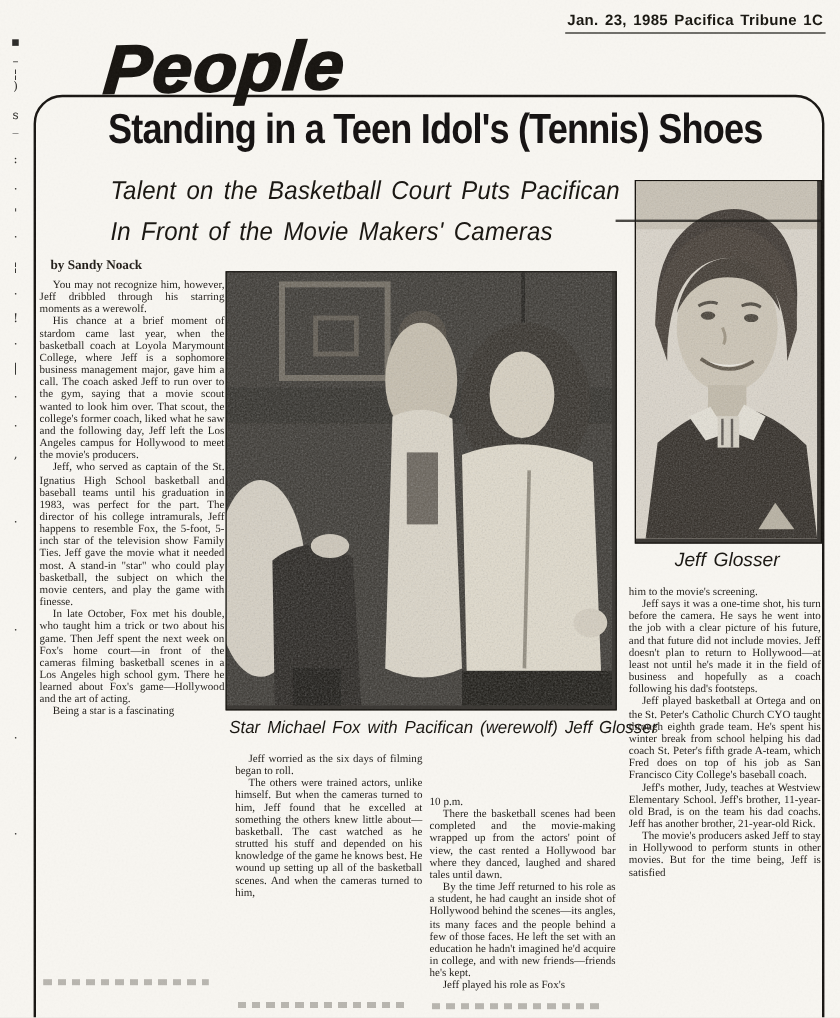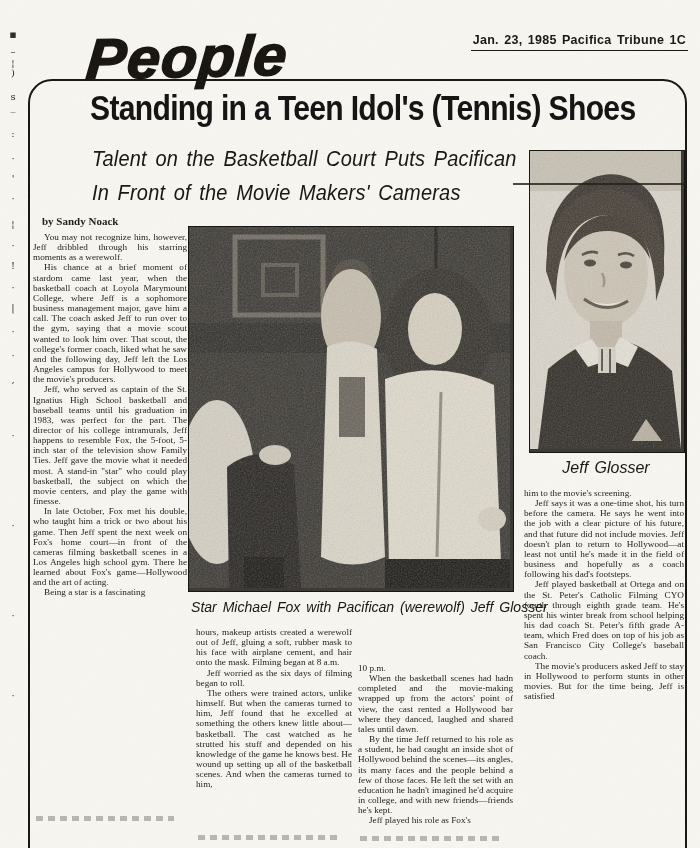--- a/index.html
+++ b/index.html
@@ -7,21 +7,21 @@
     position:relative;width:700px;height:848px;margin:0 auto;
     background:#f8f6f1;overflow:hidden;
     font-family:"Liberation Serif",serif;color:#1b1916;
   }
   .page-noise{position:absolute;left:0;top:0;width:700px;height:848px;z-index:40;pointer-events:none;}
 
   .dateline{
     position:absolute;top:10px;right:12px;z-index:5;
     font-family:"Liberation Sans",sans-serif;font-weight:bold;font-size:12.5px;
     letter-spacing:.3px;word-spacing:1.5px;color:#17150f;
-    border-bottom:1.6px solid #17150f;padding:0 2px 3px 2px;margin-top:23px;
+    border-bottom:1.6px solid #17150f;padding:0 2px 3px 2px;
   }
   .masthead{
     position:absolute;left:84px;top:26px;z-index:6;
     font-family:"Liberation Sans",sans-serif;font-weight:bold;font-style:italic;
     font-size:57px;color:#16130f;letter-spacing:1px;
     -webkit-text-stroke:1.6px #16130f;
     transform:skewX(-6deg) rotate(-1.2deg) scaleX(1.04);transform-origin:left bottom;
   }
   .article-box{
     position:absolute;left:28px;top:79px;width:655px;height:800px;z-index:1;
@@ -201,36 +201,36 @@
 
   <div class="col col-left">
     <p>You may not recognize him, however, Jeff dribbled through his starring moments as a werewolf.</p>
     <p>His chance at a brief moment of stardom came last year, when the basketball coach at Loyola Marymount College, where Jeff is a sophomore business management major, gave him a call. The coach asked Jeff to run over to the gym, saying that a movie scout wanted to look him over. That scout, the college's former coach, liked what he saw and the following day, Jeff left the Los Angeles campus for Hollywood to meet the movie's producers.</p>
     <p>Jeff, who served as captain of the St. Ignatius High School basketball and baseball teams until his graduation in 1983, was perfect for the part. The director of his college intramurals, Jeff happens to resemble Fox, the 5-foot, 5-inch star of the television show Family Ties. Jeff gave the movie what it needed most. A stand-in "star" who could play basketball, the subject on which the movie centers, and play the game with finesse.</p>
     <p>In late October, Fox met his double, who taught him a trick or two about his game. Then Jeff spent the next week on Fox's home court—in front of the cameras filming basketball scenes in a Los Angeles high school gym. There he learned about Fox's game—Hollywood and the art of acting.</p>
     <p>Being a star is a fascinating</p>
   </div>
 
   <div class="col col-mid">
-    <p class="noind">hours, makeup artists created a werewolf out of Jeff, gluing a soft, rubber mask to his face with airplane cement, and hair onto the mask. Filming began at 8 a.m.</p>
     <p>Jeff worried as the six days of filming began to roll.</p>
     <p>The others were trained actors, unlike himself. But when the cameras turned to him, Jeff found that he excelled at something the others knew little about—basketball. The cast watched as he strutted his stuff and depended on his knowledge of the game he knows best. He wound up setting up all of the basketball scenes. And when the cameras turned to him,</p>
   </div>
 
   <div class="col col-third">
     <p class="noind">10 p.m.</p>
-    <p>When the basketball scenes had hadn completed and the movie-making wrapped up from the actors' point of view, the cast rented a Hollywood bar where they danced, laughed and shared tales until dawn.</p>
+    <p>There the basketball scenes had been completed and the movie-making wrapped up from the actors' point of view, the cast rented a Hollywood bar where they danced, laughed and shared tales until dawn.</p>
     <p>By the time Jeff returned to his role as a student, he had caught an inside shot of Hollywood behind the scenes—its angles, its many faces and the people behind a few of those faces. He left the set with an education he hadn't imagined he'd acquire in college, and with new friends—friends he's kept.</p>
     <p>Jeff played his role as Fox's</p>
   </div>
 
   <div class="col col-right">
     <p class="noind">him to the movie's screening.</p>
     <p>Jeff says it was a one-time shot, his turn before the camera. He says he went into the job with a clear picture of his future, and that future did not include movies. Jeff doesn't plan to return to Hollywood—at least not until he's made it in the field of business and hopefully as a coach following his dad's footsteps.</p>
-    <p>Jeff played basketball at Ortega and on the St. Peter's Catholic Filming CYO fourth through eighth grade team. He's spent his winter break from school helping his dad coach St. Peter's fifth grade A-team, which Fred does on top of his job as San Francisco City College's baseball coach.</p>
+    <p>Jeff played basketball at Ortega and on the St. Peter's Catholic Church CYO taught through eighth grade team. He's spent his winter break from school helping his dad coach St. Peter's fifth grade A-team, which Fred does on top of his job as San Francisco City College's baseball coach.</p>
+    <p>Jeff's mother, Judy, teaches at Westview Elementary School. Jeff's brother, 11-year-old Brad, is on the team his dad coachs. Jeff has another brother, 21-year-old Rick.</p>
     <p>The movie's producers asked Jeff to stay in Hollywood to perform stunts in other movies. But for the time being, Jeff is satisfied</p>
   </div>
 
   <div class="smudge smudge-left"></div>
   <div class="smudge smudge-mid"></div>
   <div class="smudge smudge-third"></div>
 
   <svg class="page-noise">
     <filter id="pn">
       <feTurbulence type="fractalNoise" baseFrequency="0.55" numOctaves="2" stitchTiles="stitch"></feTurbulence>

